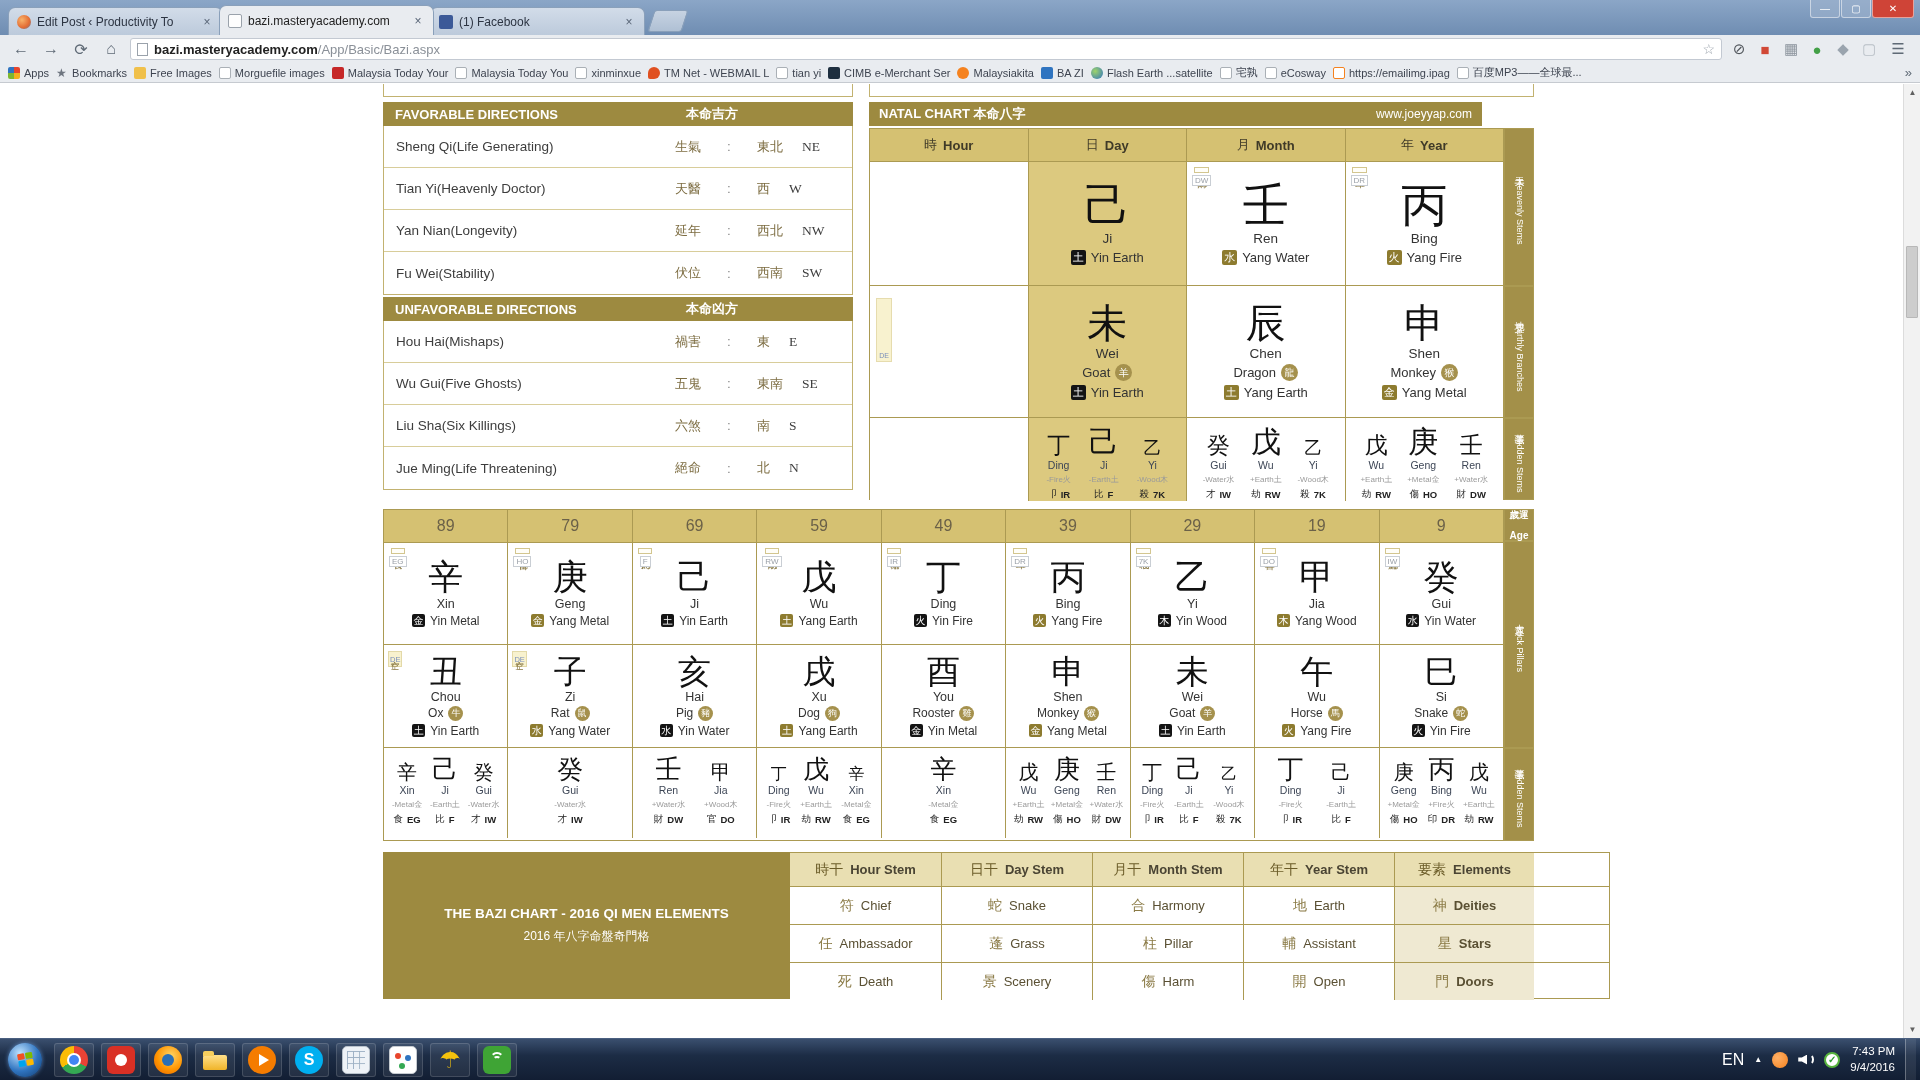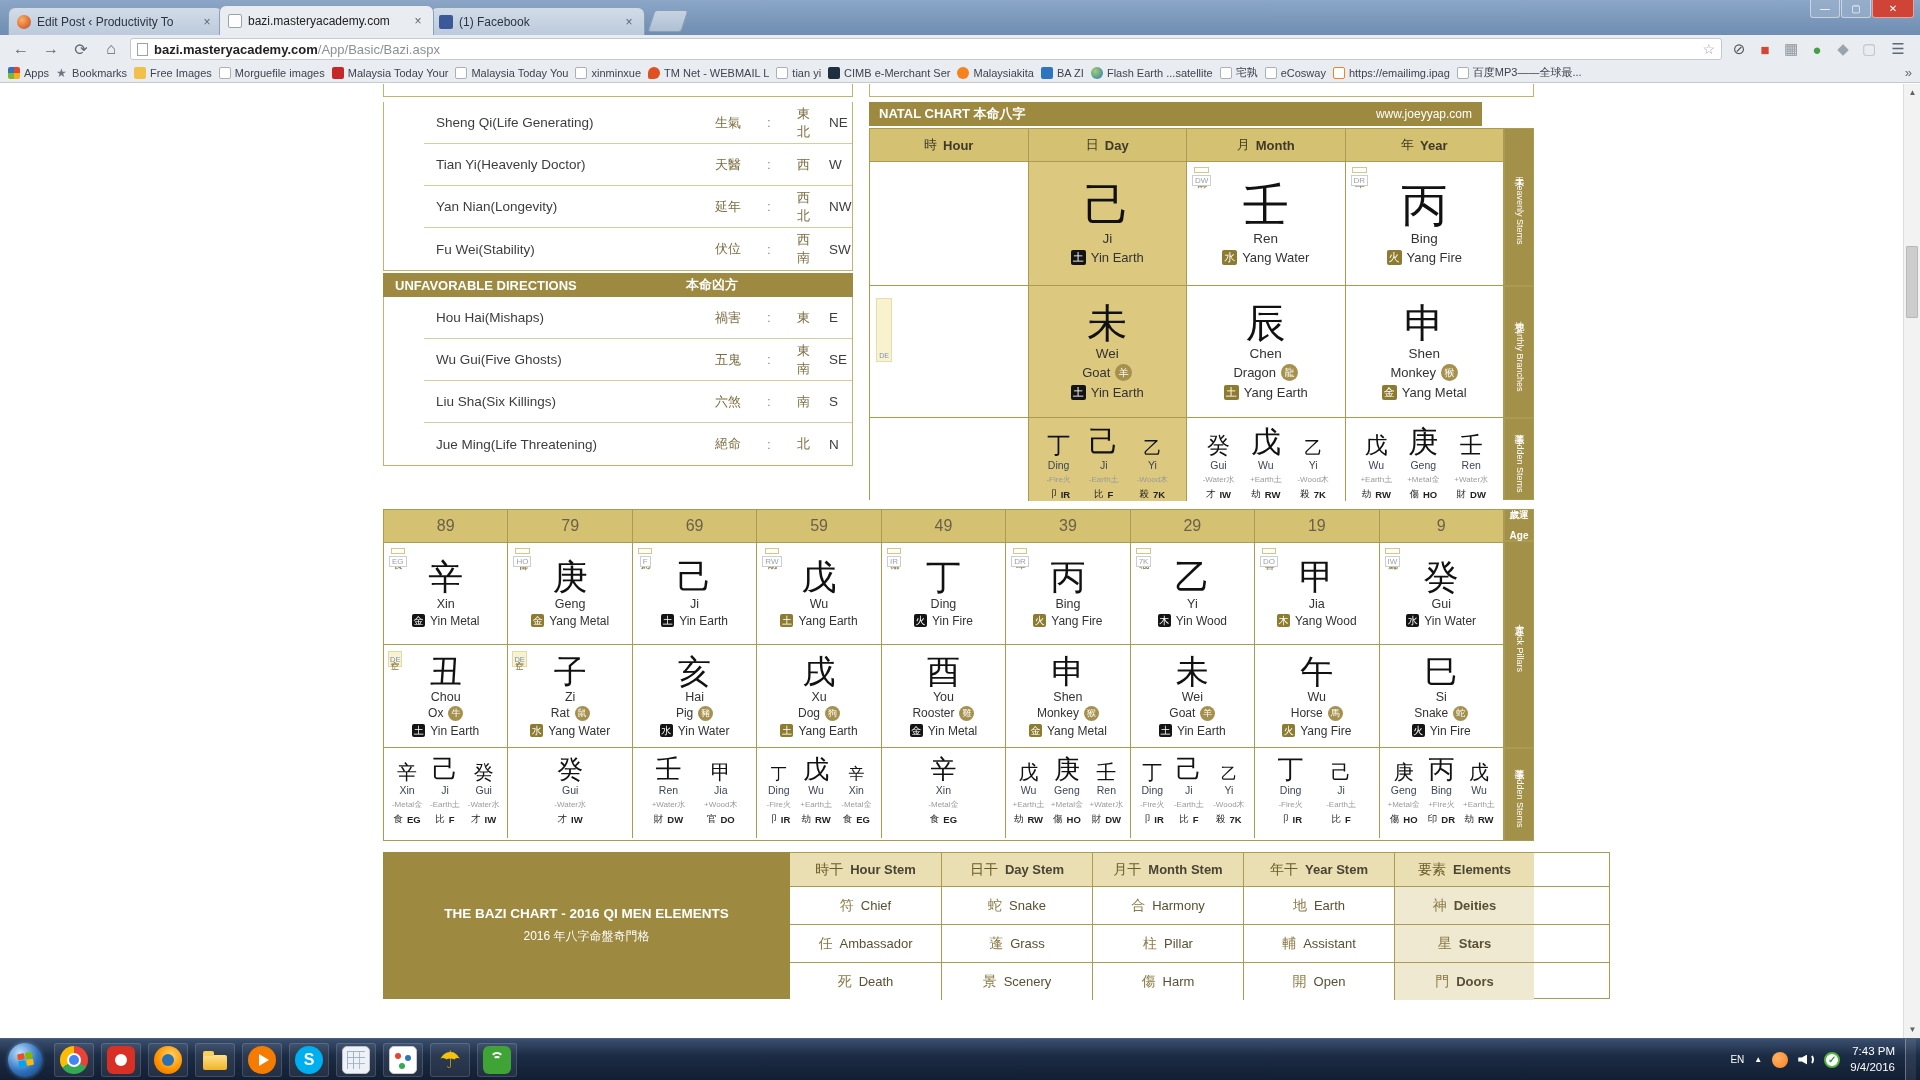--- a/index.html
+++ b/index.html
@@ -65,29 +65,29 @@
   .serif { font-family:"DejaVu Serif", serif; }
 
   .sliver { position:absolute; top:0; height:13px; background:#fff; border:1px solid #c2b270; border-top:none; }
   .s1 { left:383px; width:470px; } .s2 { left:869px; width:665px; }
 
   
   .dirs { position:absolute; left:383px; top:18px; width:470px; }
   .dir-head { height:24px; display:grid; grid-template-columns:291px auto; align-items:center;
     padding:0 12px; font-size:13px; font-weight:bold; }
   .dir-head .dh-zh { font-family:"DejaVu Serif", serif; font-weight:bold; font-size:13px; }
-  .dir-rows { border:1px solid #c2b270; border-top:none;padding-left:40px; }
+  .dir-rows { border:1px solid #c2b270; border-top:none; }
   .dir-row { height:42px; display:grid; grid-template-columns:279px 52px 30px auto; align-items:center;
     padding:0 12px; border-bottom:1px solid #d8cd9a; font-size:13.5px; color:#3d3d3d; background:#fff; }
   .dir-row:last-child { border-bottom:none; }
   .dir-zh { font-family:"DejaVu Serif", serif; color:#7d6d42; font-size:13px; }
   .dir-col { color:#8a8a8a; }
   .dir-val { display:flex; gap:19px; align-items:center; }
   .dir-val .vz { font-family:"DejaVu Serif", serif; color:#7d6d42; font-size:13px; }
-  .dir-val .ve { color:#3d3d3d; }
+  .dir-val .ve { color:#3d3d3d;font-family:Liberation Serif, serif; }
   .u-gap { height:2px; background:#fff; }
 
   
   .natal { position:absolute; left:869px; top:18px; width:613px; height:398px; }
   .natal-title { height:24px; display:flex; justify-content:space-between; align-items:center;
     padding:0 10px; font-size:13px; font-weight:bold; }
   .natal-title .site { font-weight:normal; font-size:12px; }
   .natal-main { position:absolute; left:0; top:26px; width:635px; height:372px; border:1px solid #ab9a52; }
   .nrow { display:flex; }
   .ncell { position:relative; flex:1; background:#fff; display:flex; flex-direction:column;
@@ -217,21 +217,21 @@
   .tile.skype { background:#00aff0; border-radius:50%; color:#fff; font-weight:bold; font-size:16px; text-align:center; line-height:28px; }
   .tile.calc { background:#eef2f7; border:1px solid #b9c2cc; }
   .tile.calc .a { inset:4px; background-image:linear-gradient(#9db0c4 1px,transparent 1px),linear-gradient(90deg,#9db0c4 1px,transparent 1px); background-size:100% 34%,34% 100%; }
   .tile.paint { background:#fff; border:1px solid #c5cad0; }
   .tile.paint .a { left:5px; top:6px; width:6px; height:6px; border-radius:50%; background:#e8452c; box-shadow:10px 2px 0 #2f74c0,4px 10px 0 #34a853; }
   .tile.umbrella { color:#f4c20d; font-size:24px; line-height:28px; text-align:center; }
   .tile.wifi { background:#3fa435; border-radius:6px; }
   .tile.wifi .a { left:7px; top:6px; width:14px; height:14px; border:2px solid transparent; border-top:2px solid #fff; border-radius:50%; }
   .tile.wifi .b { left:10px; top:10px; width:8px; height:8px; border:2px solid transparent; border-top:2px solid #fff; border-radius:50%; }
   .tray { margin-left:auto; display:flex; align-items:center; gap:10px; color:#fff; padding-right:4px; }
-  .tray .lang { font-size:10px; }
+  .tray .lang { font-size:16px; }
   .tray .caret { font-size:8px; }
   .avi { width:16px; height:16px; border-radius:50%; background:radial-gradient(circle at 35% 35%,#ffb066,#f5821f); }
   .spk { position:relative; width:16px; height:14px; }
   .spk .a { position:absolute; left:0; top:2px; width:9px; height:10px; background:#fff;
     clip-path:polygon(0 30%,40% 30%,100% 0,100% 100%,40% 70%,0 70%); }
   .spk .b { position:absolute; right:0; top:1px; width:10px; height:11px; border:2px solid transparent;
     border-right:2px solid #fff; border-radius:50%; }
   .syn { width:16px; height:16px; border-radius:50%; background:#fff; border:2px solid #57b33e;
     color:#2e9e2e; font-size:10px; font-weight:bold; display:flex; align-items:center; justify-content:center; }
   .clock { font-size:11.5px; text-align:right; line-height:1.35; }
@@ -361,20 +361,24 @@
         </span>
       </div>
     <span class="bm-more">»</span>
   </div>
 
   <div class="content">
     <div class="sliver s1"></div>
     <div class="sliver s2"></div>
 
     <div class="dirs">
+      <div class="dir-head gold">
+        <span>FAVORABLE DIRECTIONS</span>
+          <span class="dh-zh">本命吉方</span>
+      </div>
       <div class="dir-rows" id="fav-rows">
           <div class="dir-row">
             <span class="dir-en">Sheng Qi(Life Generating)</span>
             <span class="dir-zh serif">生氣</span>
             <span class="dir-col">:</span>
             <span class="dir-val">
               <span class="vz">東北</span>
               <span class="ve">NE</span>
             </span>
           </div>

